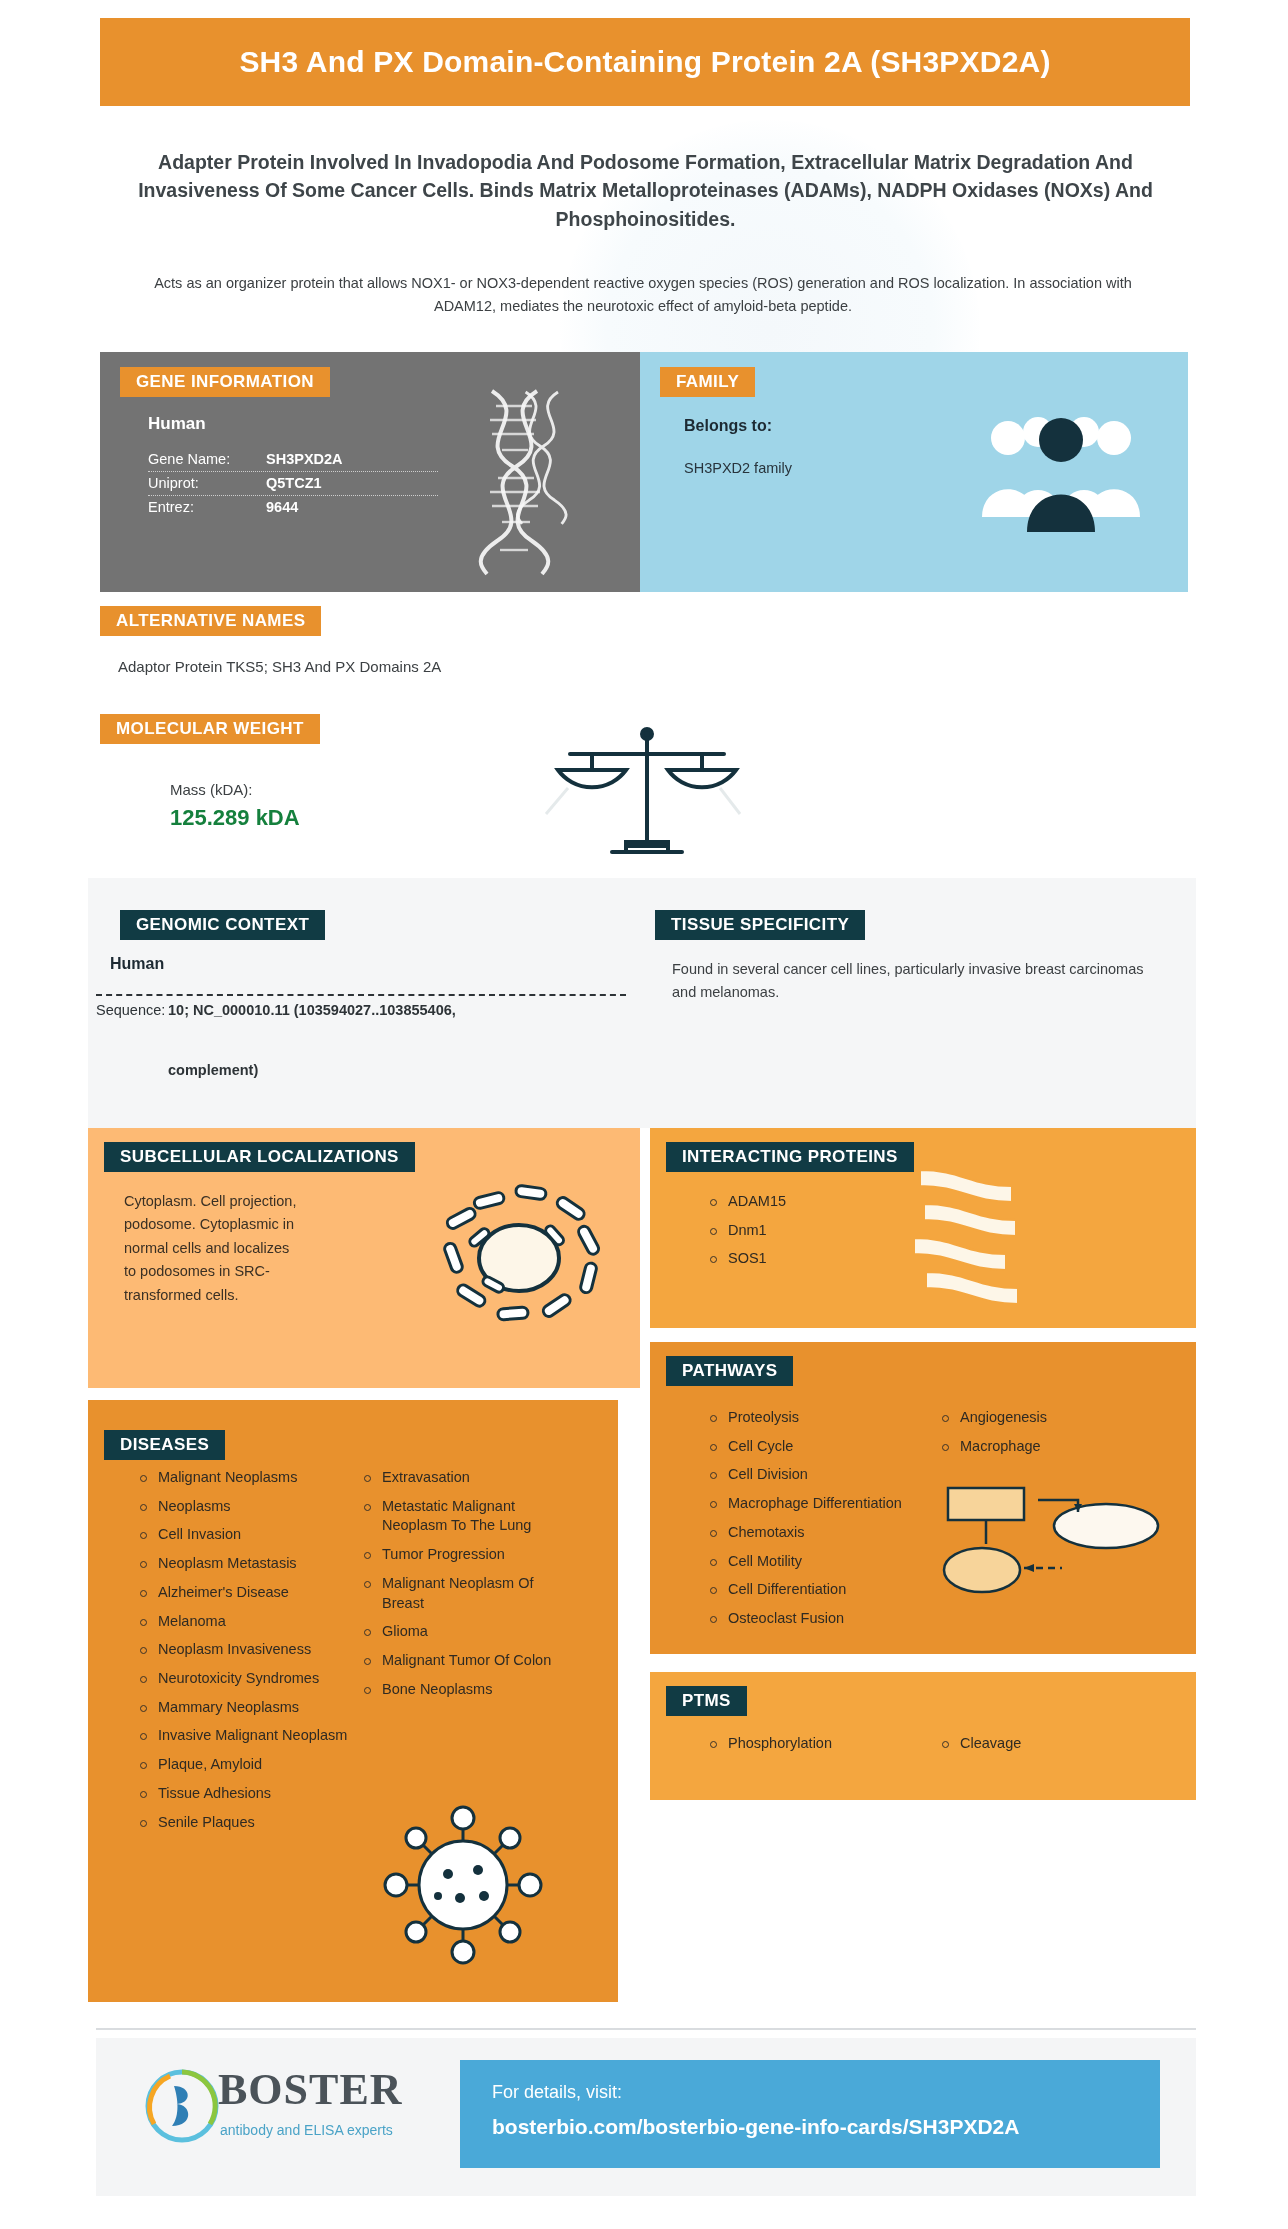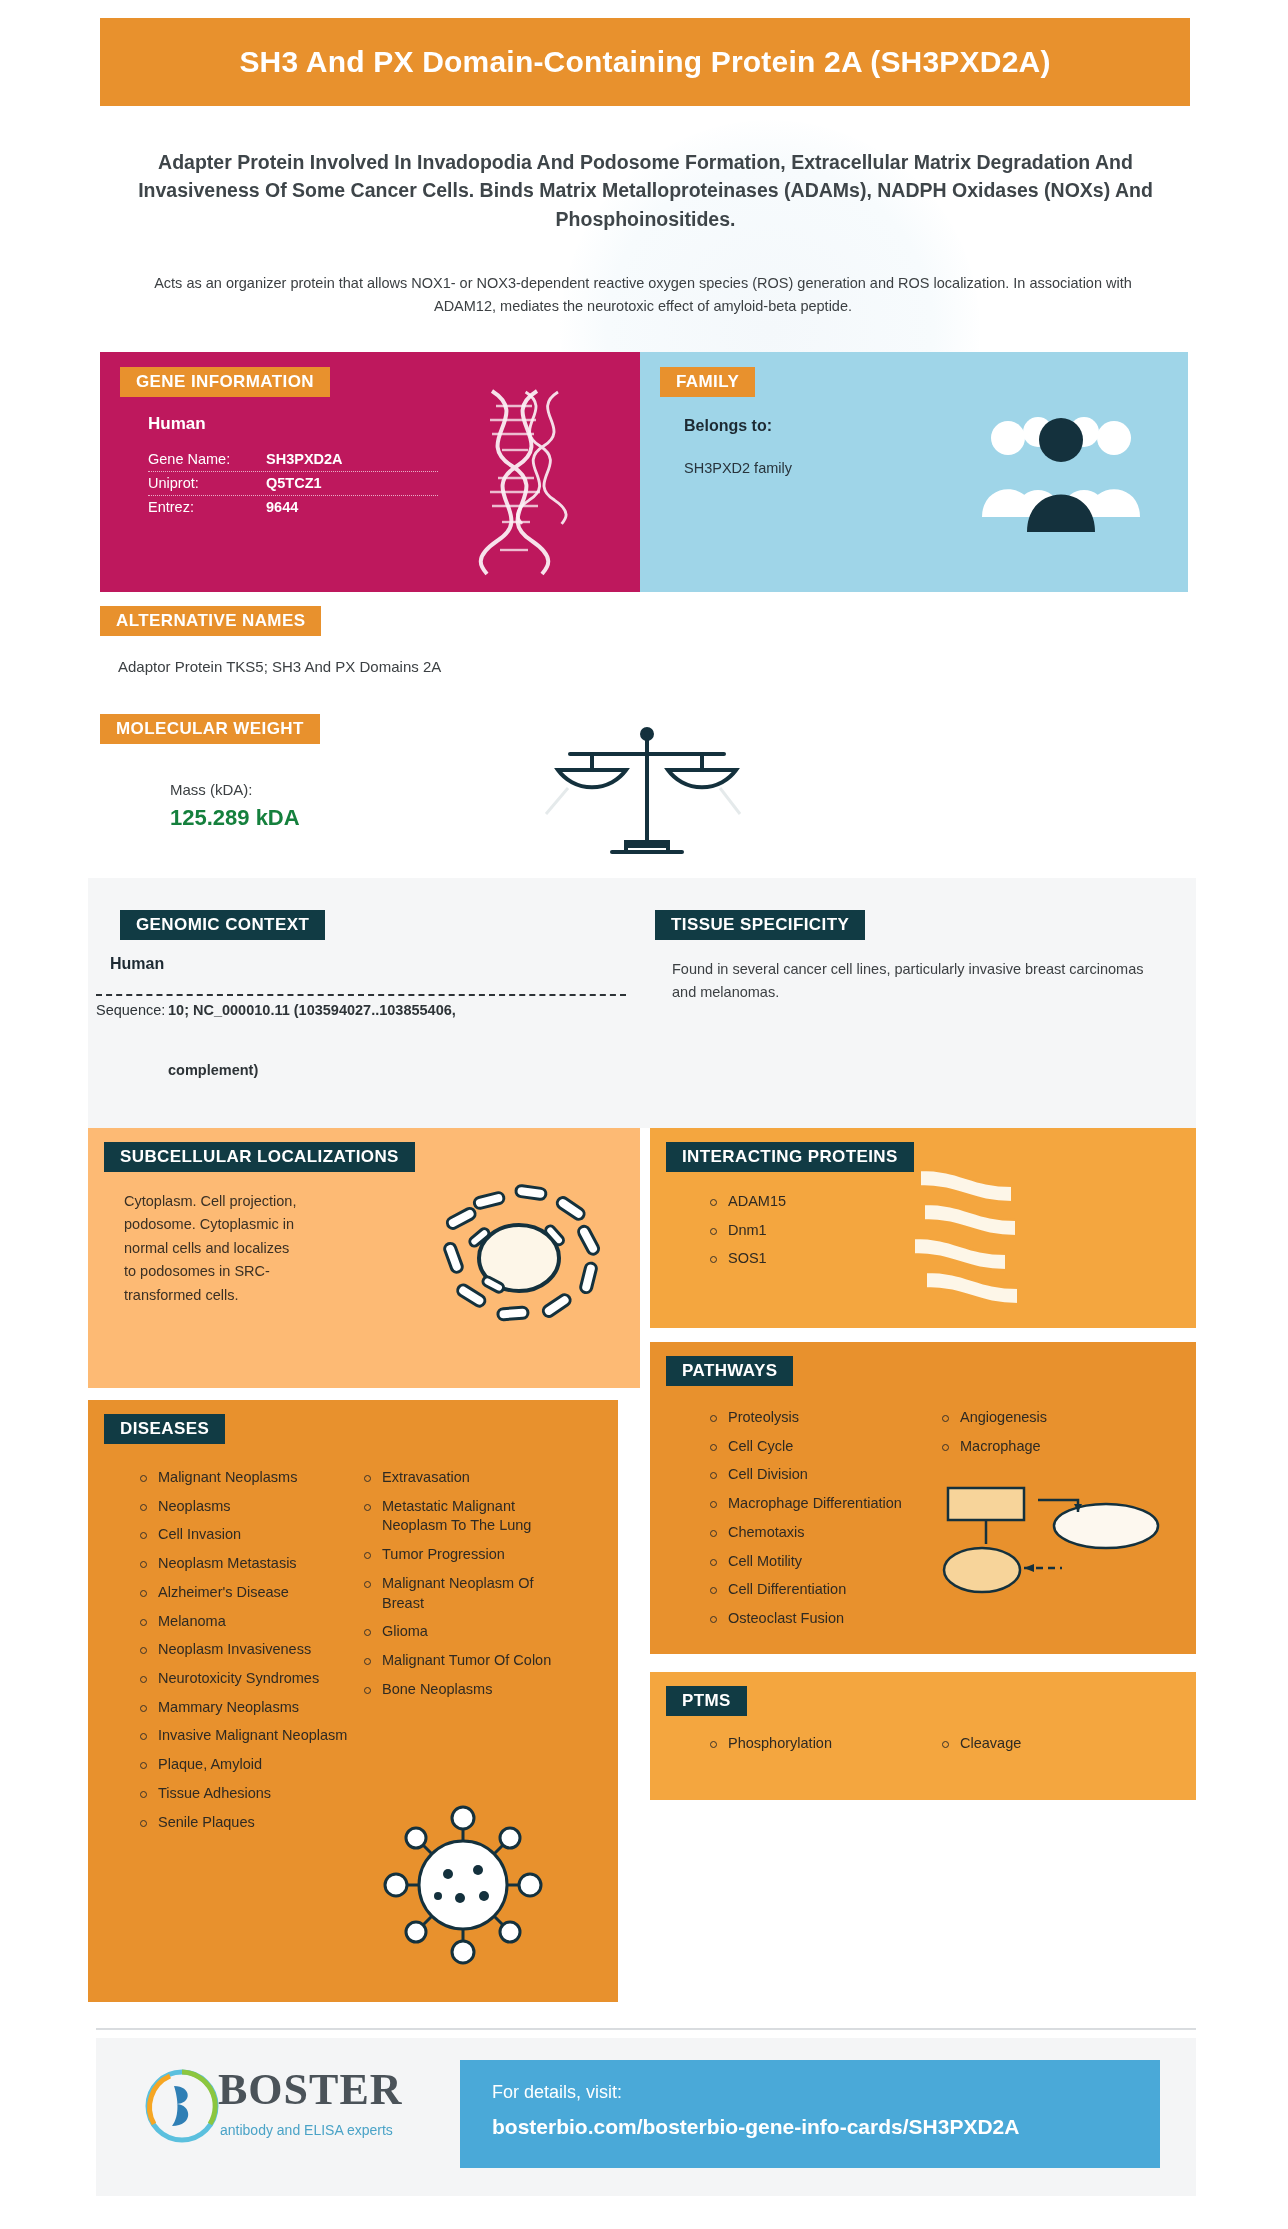--- a/index.html
+++ b/index.html
@@ -85,21 +85,21 @@
     letter-spacing: .4px;
     padding: 6px 16px 7px 16px;
     line-height: 1;
   }
 
   
   .gene-panel {
     position: absolute;
     left: 100px; top: 352px;
     width: 540px; height: 240px;
-    background: #be185d;
+    background: #737373;
   }
   .gene-panel .lbl-orange { position: absolute; left: 20px; top: 15px; }
   .species-name {
     position: absolute; left: 48px; top: 62px;
     color: #ffffff; font-size: 17px; font-weight: bold;
   }
   .gene-rows { position: absolute; left: 48px; top: 96px; width: 290px; }
   .gene-row {
     display: flex;
     padding: 3px 0 4px 0;
@@ -217,21 +217,21 @@
   .ptms-panel .lbl-dark { position: absolute; left: 16px; top: 14px; }
   .ptm-col-a { position: absolute; left: 58px; top: 62px; }
   .ptm-col-b { position: absolute; left: 290px; top: 62px; }
 
   
   .diseases-panel {
     position: absolute; left: 88px; top: 1400px;
     width: 530px; height: 602px;
     background: #e8912d;
   }
-  .diseases-panel .lbl-dark { position: absolute; left: 16px; top: 14px; text-align: right; }
+  .diseases-panel .lbl-dark { position: absolute; left: 16px; top: 30px; text-align: right; }
   .dz-col-a { position: absolute; left: 50px; top: 68px; width: 210px; }
   .dz-col-b { position: absolute; left: 274px; top: 68px; width: 210px; }
   .virus-art { position: absolute; left: 290px; top: 400px; width: 170px; height: 170px; }
 
   
   ul.bul { list-style: none; }
   ul.bul li {
     position: relative;
     padding-left: 20px;
     font-size: 14.5px;

